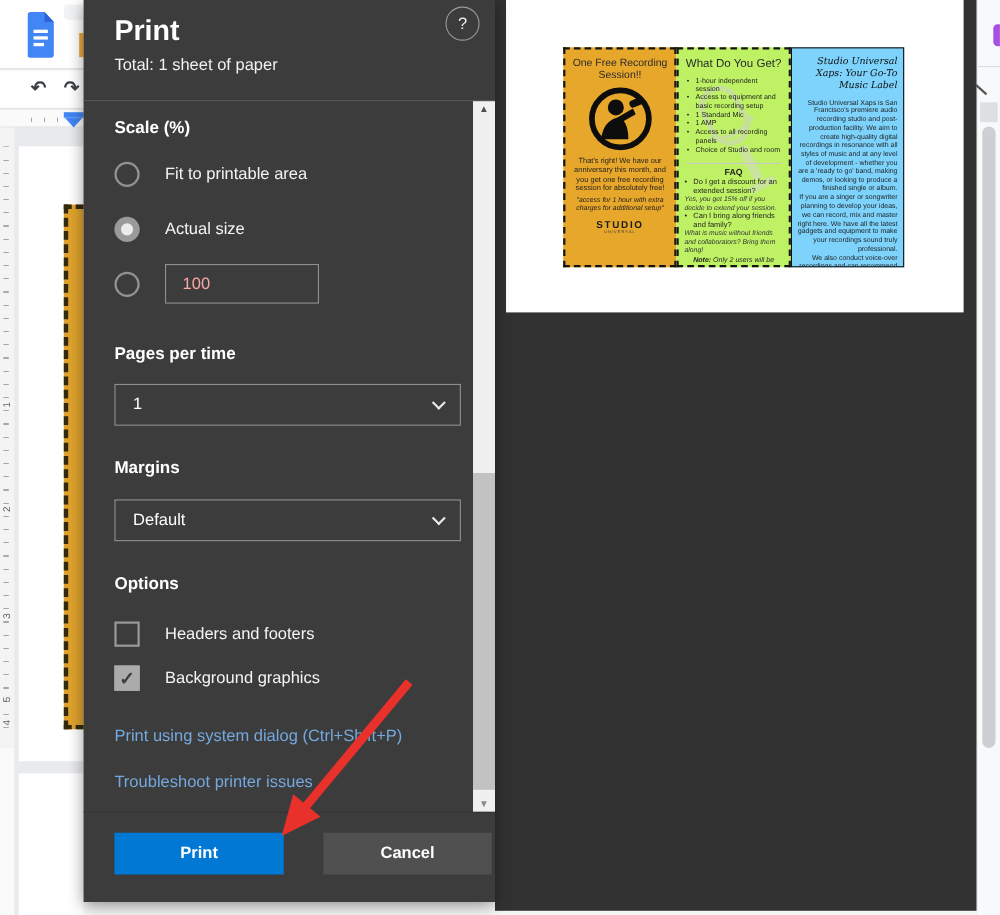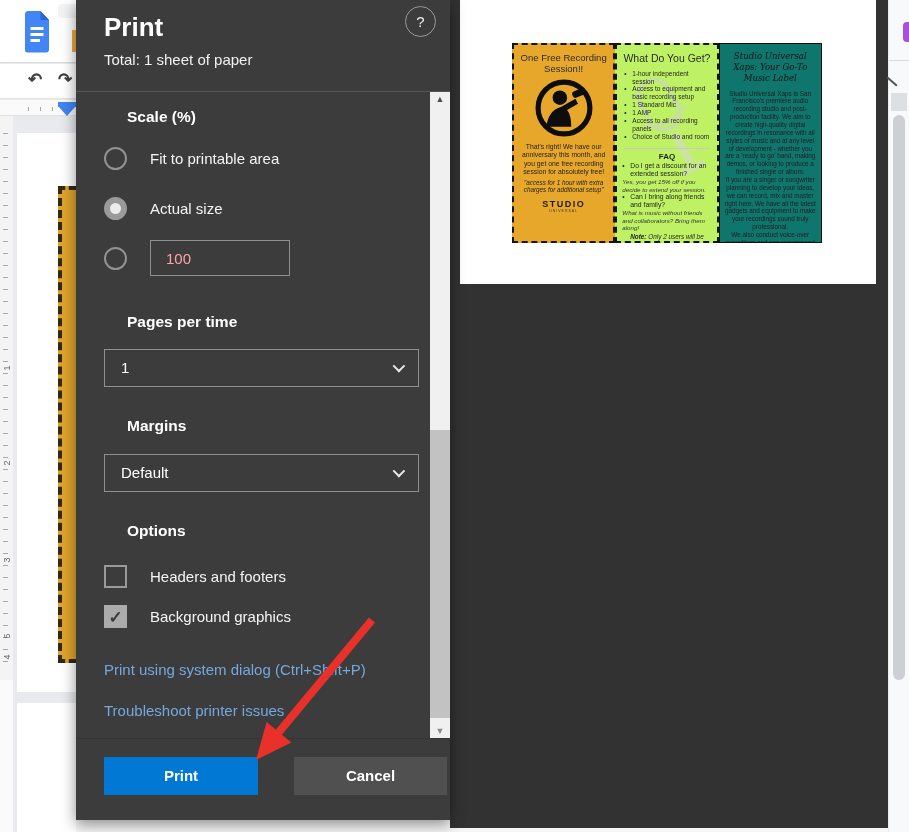--- a/index.html
+++ b/index.html
@@ -40,21 +40,21 @@
   .right-cap { position:absolute; left:2px; top:93px; width:16px; height:18px; background:#dde0e3; }
   .right-thumb { position:absolute; left:4px; top:115px; width:12px; height:565px; background:#ccd0d5; border-radius:6px; }
 
   
   .preview { position:absolute; left:450px; top:0; width:438px; height:828px; background:#323232; }
   .preview-page { position:absolute; left:10px; top:0; width:416px; height:284px; background:#fff; }
   .brochure { position:absolute; left:52px; top:43px; width:310px; height:200px; display:flex; }
   .panel { width:103.3px; height:200px; padding:7px 5px; overflow:hidden; position:relative; text-align:center; color:#1f1f1f; }
   .panel.yellow { background:#e7a72b; border:2px dashed #151515; }
   .panel.white  { background:#bef264; border:2px dashed #151515; }
-  .panel.solid  { background:#0f766e; border:1.5px solid #111; }
+  .panel.solid  { background:#7dd3fc; border:1.5px solid #111;text-align:right; }
   .b-title { font-size:9.5px; line-height:1.2; color:#2b2b2b; margin-bottom:4px; }
   .b-circle { width:58px; height:58px; margin:4px auto 6px auto; }
   .b-body { font-size:6.8px; line-height:1.25; }
   .b-fine { font-size:6.3px; font-style:italic; margin-top:2px; }
   .b-logo { font-size:9px; font-weight:bold; letter-spacing:1.5px; margin-top:6px; color:#1a1a1a; }
   .b-logo-sub { font-size:3.5px; letter-spacing:1px; color:#3a3a3a; }
   .b-bullets { text-align:left; font-size:6.5px; line-height:1.22; list-style:none; margin:5px 0 0 2px; }
   .b-bullets li { padding-left:8px; position:relative; }
   .b-bullets li::before { content:"•"; position:absolute; left:0; }
   .b-div { border-top:1px solid #c9c9c9; margin:7px 2px 3px 2px; }
@@ -71,21 +71,21 @@
 
   
   .dialog { position:absolute; left:76px; top:0; width:374px; height:820px; background:#3c3c3c; color:#fff;
             box-shadow:0 4px 14px rgba(0,0,0,.45); }
   .dlg-title { position:absolute; left:28px; top:12px; font-size:26px; font-weight:600; }
   .dlg-subtitle { position:absolute; left:28px; top:51px; font-size:15px; color:#f1f1f1; }
   .help-btn { position:absolute; left:329px; top:6px; width:31px; height:31px; border:1px solid #9a9a9a; border-radius:50%;
               color:#ededed; font-size:15px; text-align:center; line-height:29px; }
   .hdr-div { position:absolute; left:0; top:91px; width:374px; height:1px; background:#565656; }
 
-  .sec-heading { position:absolute; left:28px; font-size:15.5px; font-weight:600;margin-left:23px; }
+  .sec-heading { position:absolute; left:28px; font-size:15.5px; font-weight:600; }
   .row-label { position:absolute; left:74px; font-size:15px; color:#f4f4f4; }
   .radio { position:absolute; left:28px; width:23px; height:23px; border:2px solid #929292; border-radius:50%; background:transparent; }
   .radio.selected { border-width:6.5px; border-color:#9a9a9a; background:#ececec; }
   .num-input { position:absolute; left:74px; width:140px; height:36px; background:transparent; border:1px solid #8f8f8f;
                color:#fca5a5; font-size:15px; padding-left:15px; font-family:"Liberation Sans", sans-serif; }
   .selectbox { position:absolute; left:28px; width:315px; height:38px; border:1px solid #8f8f8f; background:transparent;
                font-size:15px; color:#fff; line-height:36px; padding-left:16px; }
   .chev { position:absolute; right:16px; top:13px; width:9px; height:9px; border-right:2px solid #e8e8e8;
           border-bottom:2px solid #e8e8e8; transform:rotate(45deg) translateY(-2px); }
   .checkbox { position:absolute; left:28px; width:23px; height:23px; border:2px solid #9a9a9a; background:transparent; }

